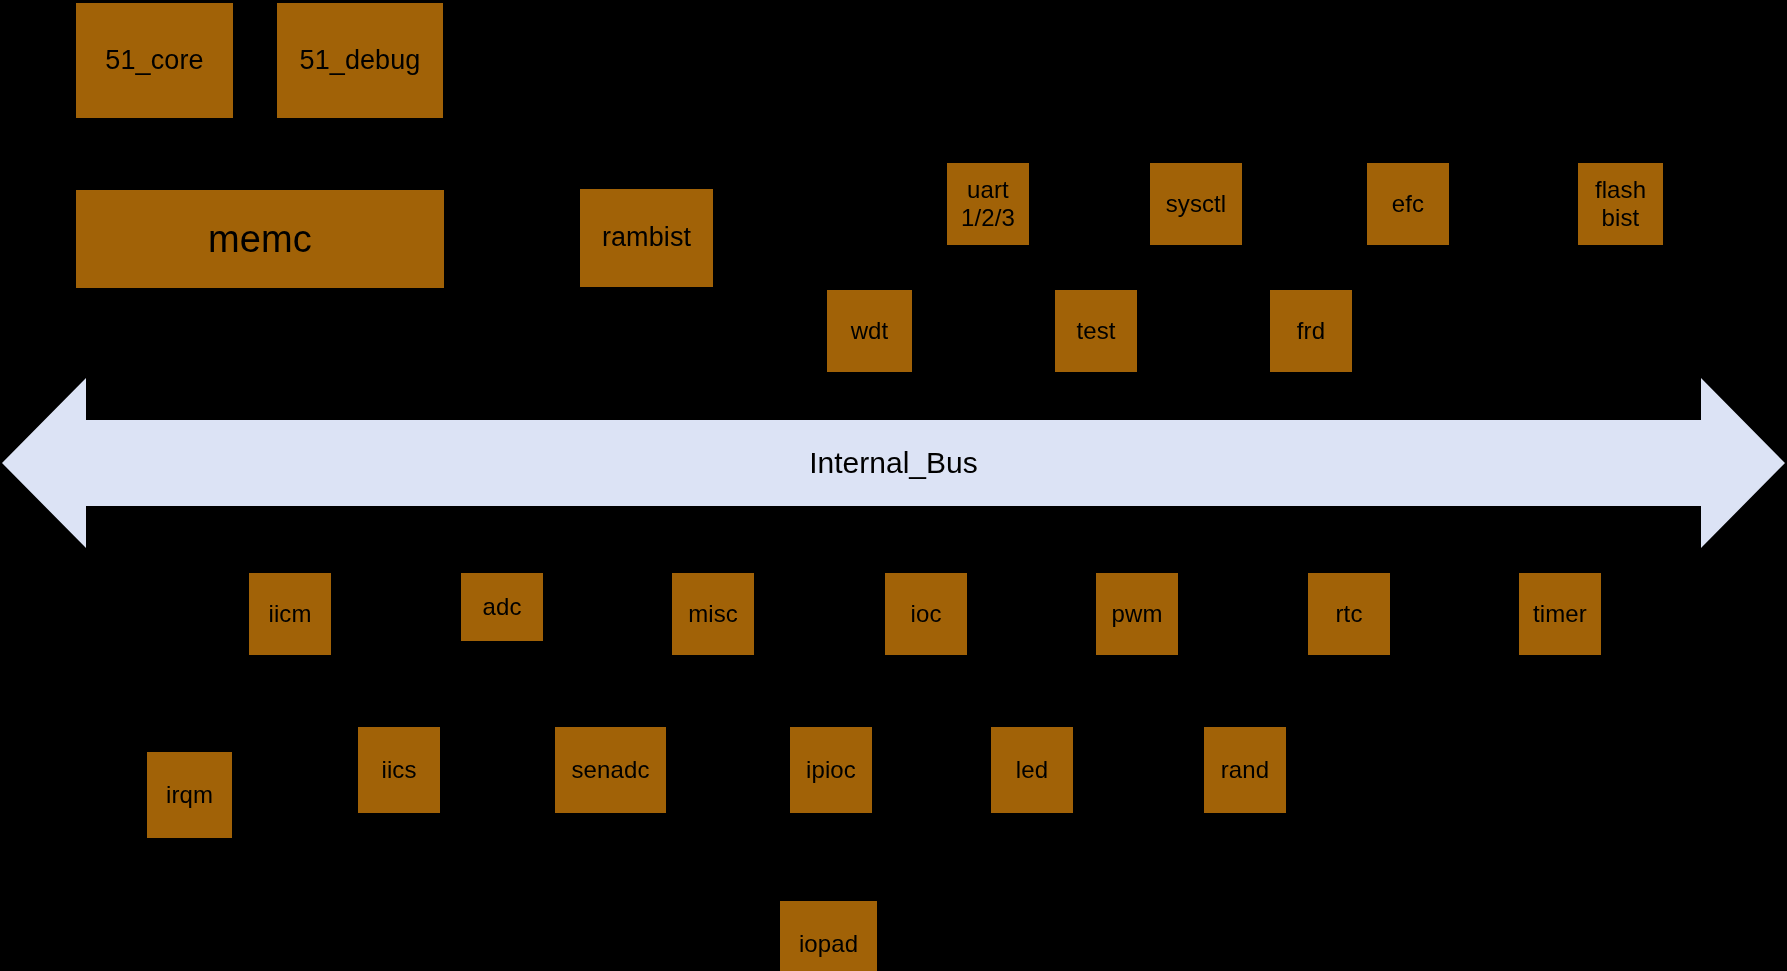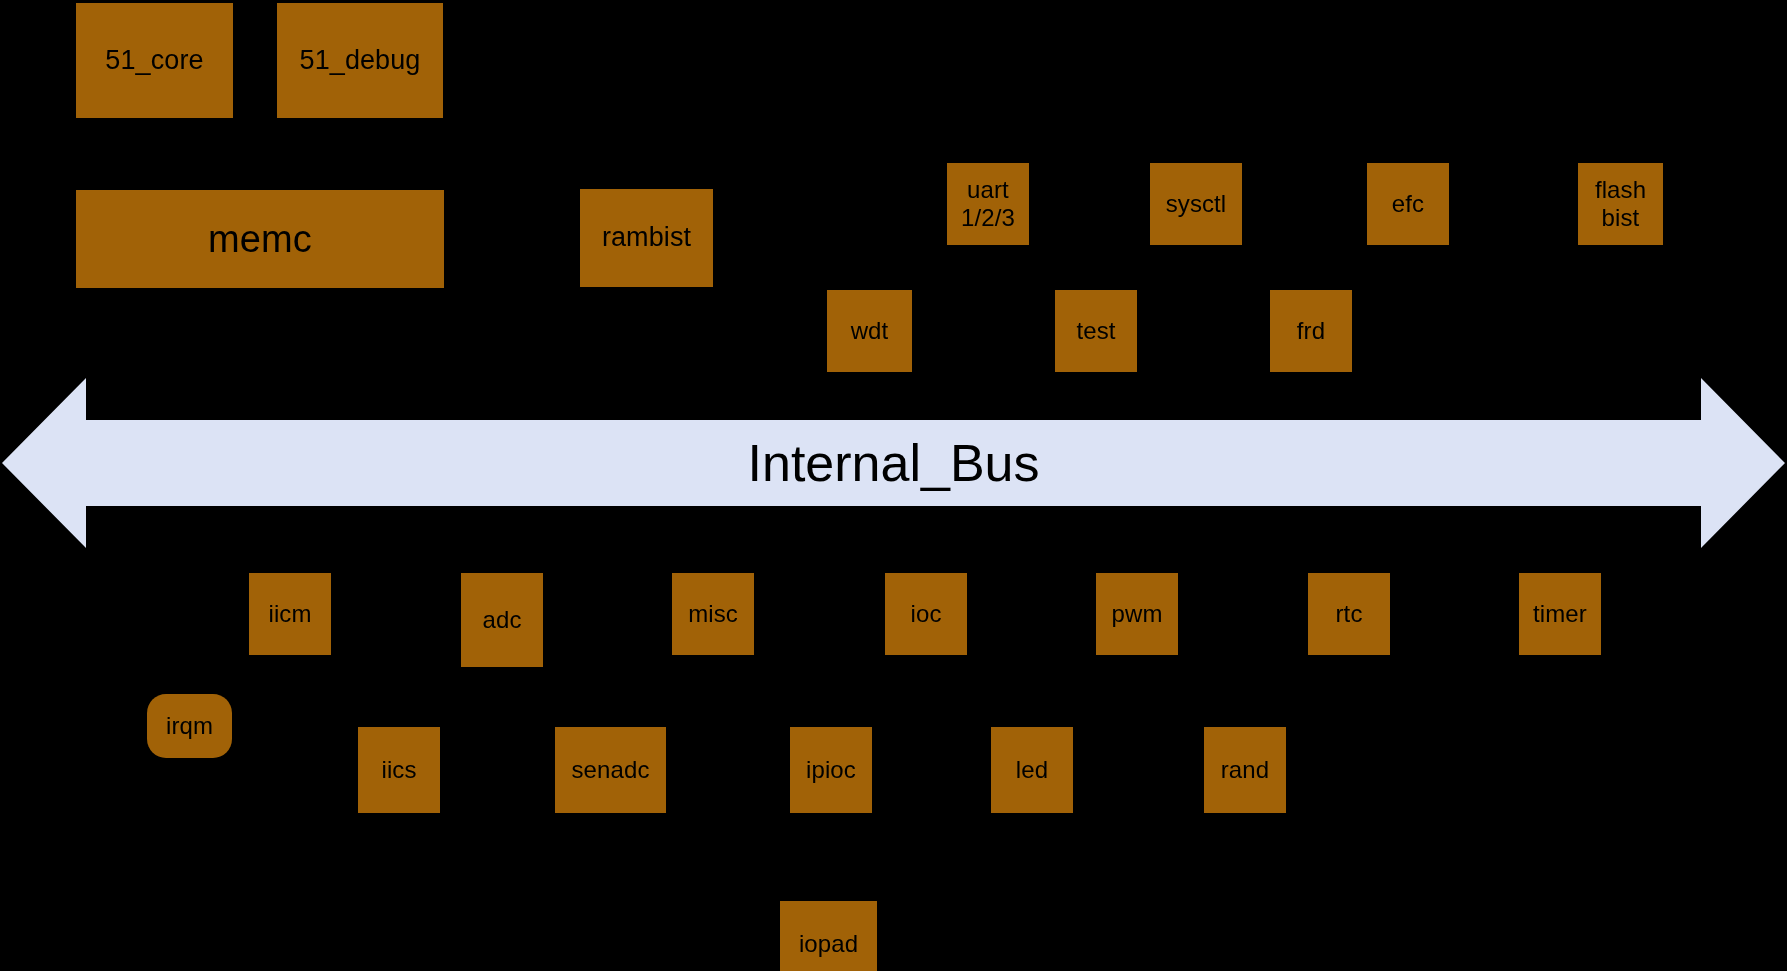--- a/index.html
+++ b/index.html
@@ -41,21 +41,21 @@
   #bus svg { display: block; }
   #bus-label {
     position: absolute;
     left: 0;
     top: 0;
     width: 100%;
     height: 100%;
     display: flex;
     align-items: center;
     justify-content: center;
-    font-size: 52px;
+    font-size: 30px;
     color: #000000;
     pointer-events: none;
     font-family: "Liberation Sans", "DejaVu Sans", sans-serif;
   }
 </style>
 </head>
 <body>
 
 <div id="canvas">
 
@@ -73,26 +73,26 @@
     <div class="block fs-small" style="left: 947px; top: 163px; width: 82px; height: 82px;">uart
 1/2/3</div>
     <div class="block fs-small" style="left: 1150px; top: 163px; width: 92px; height: 82px;">sysctl</div>
     <div class="block fs-small" style="left: 1367px; top: 163px; width: 82px; height: 82px;">efc</div>
     <div class="block fs-small" style="left: 1578px; top: 163px; width: 85px; height: 82px;">flash
 bist</div>
     <div class="block fs-small" style="left: 827px; top: 290px; width: 85px; height: 82px;">wdt</div>
     <div class="block fs-small" style="left: 1055px; top: 290px; width: 82px; height: 82px;">test</div>
     <div class="block fs-small" style="left: 1270px; top: 290px; width: 82px; height: 82px;">frd</div>
     <div class="block fs-small" style="left: 249px; top: 573px; width: 82px; height: 82px;">iicm</div>
-    <div class="block fs-small" style="left: 461px; top: 573px; width: 82px; height: 94px;">adc</div>
+    <div class="block fs-small" style="left: 461px; top: 573px; width: 82px; height: 68px;">adc</div>
     <div class="block fs-small" style="left: 672px; top: 573px; width: 82px; height: 82px;">misc</div>
     <div class="block fs-small" style="left: 885px; top: 573px; width: 82px; height: 82px;">ioc</div>
     <div class="block fs-small" style="left: 1096px; top: 573px; width: 82px; height: 82px;">pwm</div>
     <div class="block fs-small" style="left: 1308px; top: 573px; width: 82px; height: 82px;">rtc</div>
     <div class="block fs-small" style="left: 1519px; top: 573px; width: 82px; height: 82px;">timer</div>
-    <div class="block fs-small" style="left: 147px; top: 694px; width: 85px; height: 64px; border-radius: 19px;">irqm</div>
+    <div class="block fs-small" style="left: 147px; top: 752px; width: 85px; height: 86px;">irqm</div>
     <div class="block fs-small" style="left: 358px; top: 727px; width: 82px; height: 86px;">iics</div>
     <div class="block fs-small" style="left: 555px; top: 727px; width: 111px; height: 86px;">senadc</div>
     <div class="block fs-small" style="left: 790px; top: 727px; width: 82px; height: 86px;">ipioc</div>
     <div class="block fs-small" style="left: 991px; top: 727px; width: 82px; height: 86px;">led</div>
     <div class="block fs-small" style="left: 1204px; top: 727px; width: 82px; height: 86px;">rand</div>
     <div class="block fs-small" style="left: 780px; top: 882px; width: 97px; height: 86px; margin-top: 19px;">iopad</div>
   </div>
 
 </body></html>

